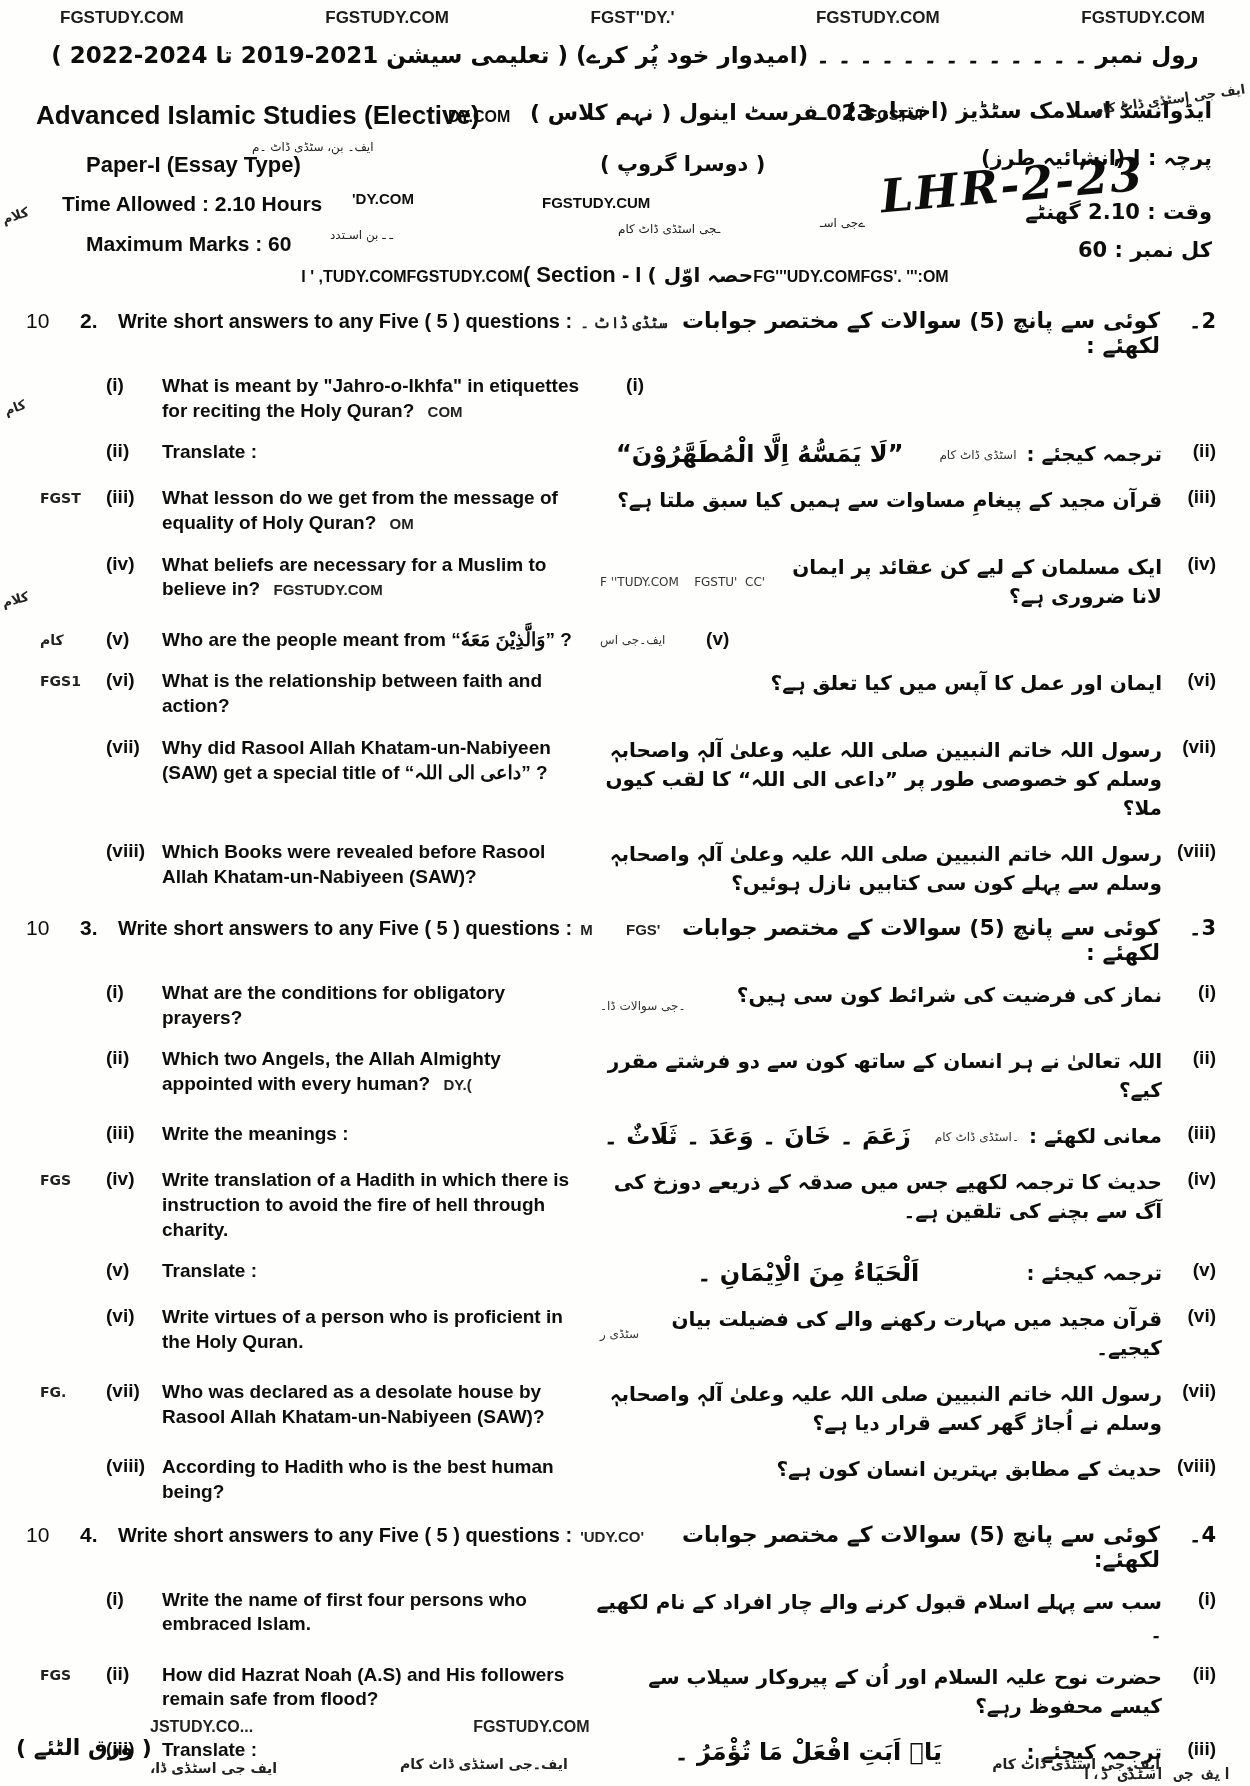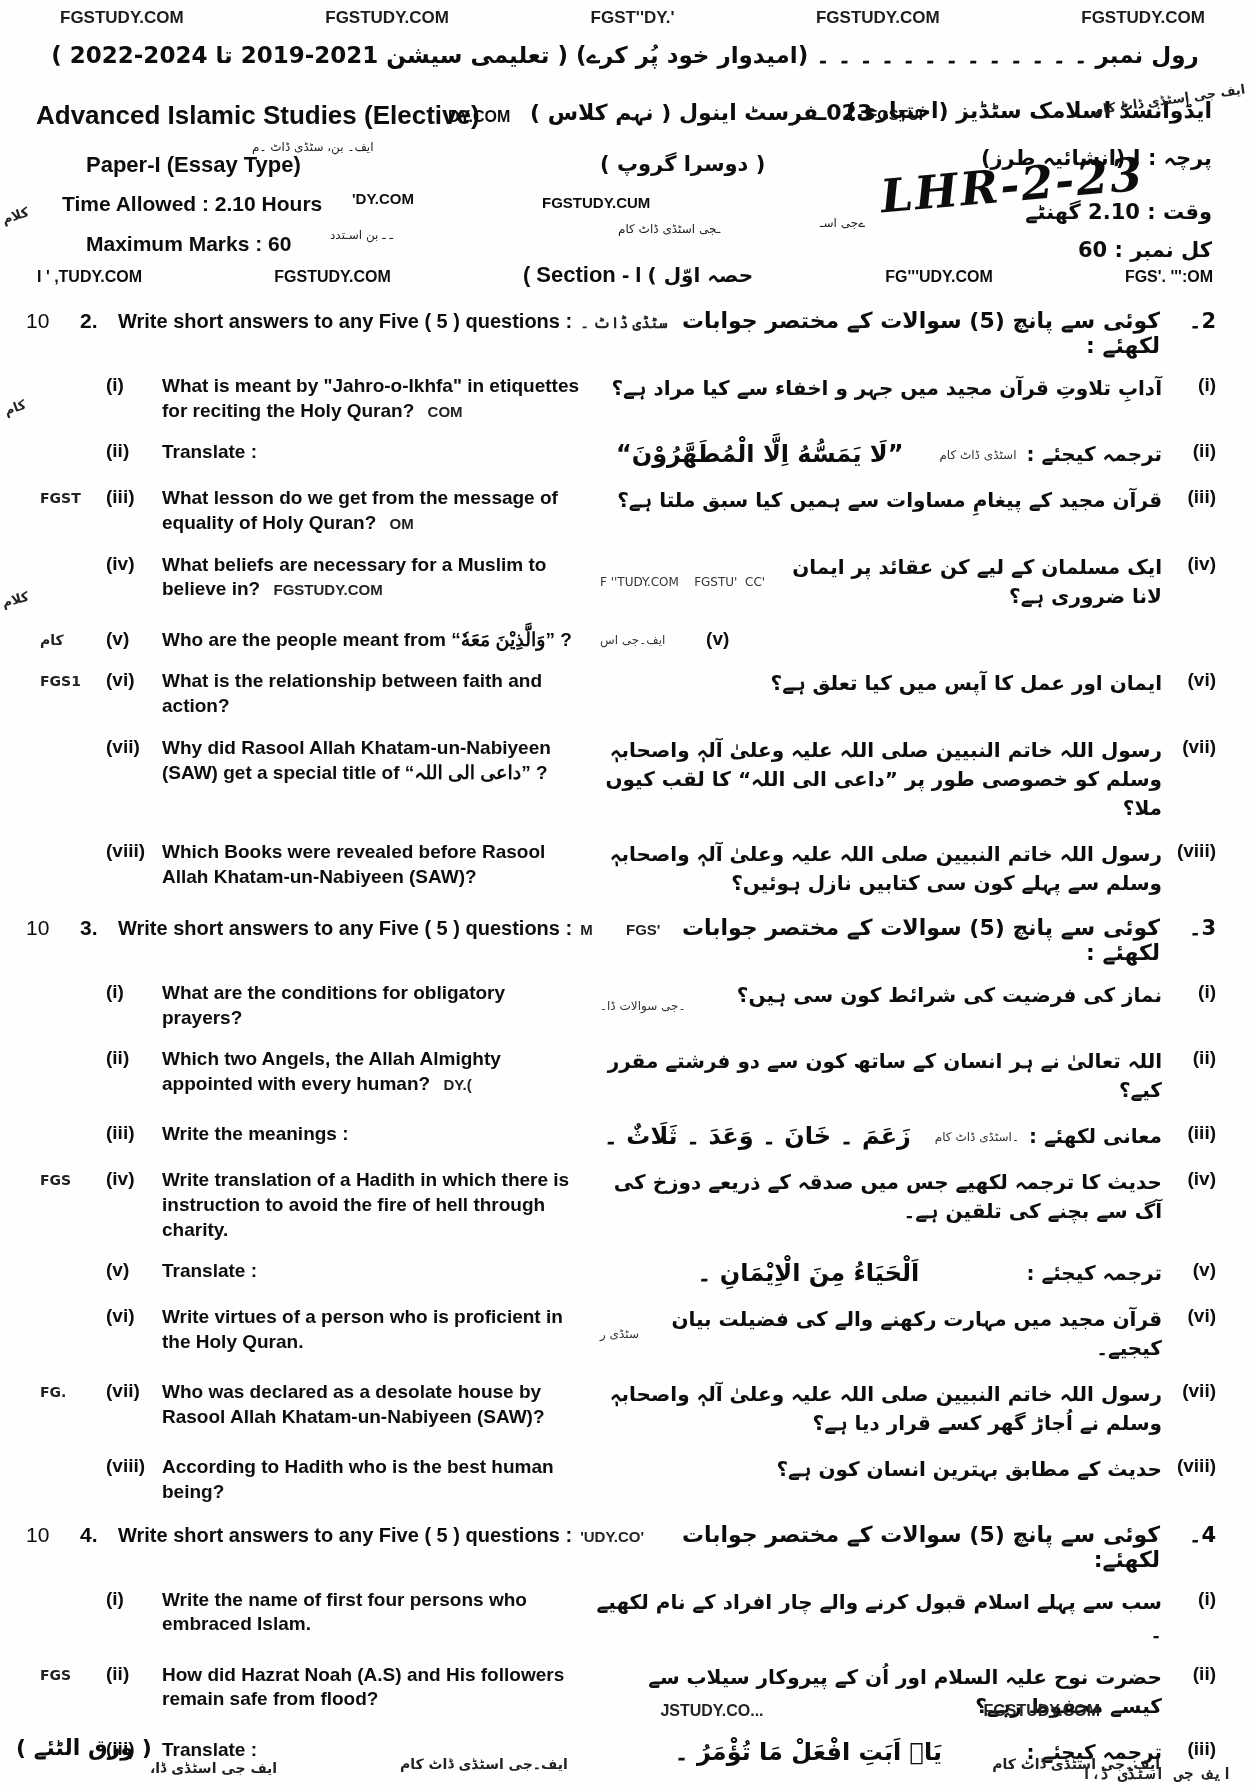--- a/index.html
+++ b/index.html
@@ -33,21 +33,21 @@
   .marks-frag{left:330px;top:228px;font-size:12px;direction:rtl;font-family:"DejaVu Sans",sans-serif;color:#222;}
   .marks-en{left:86px;top:232px;font-size:21px;font-weight:bold;}
   .marks-right{right:38px;top:238px;font-size:21px;font-weight:bold;direction:rtl;font-family:"DejaVu Sans",sans-serif;}
   
   .edge{position:absolute;font-size:13px;font-family:"DejaVu Sans",sans-serif;color:#222;font-weight:bold;}
   .edge-r1{right:4px;top:92px;transform:rotate(-8deg);direction:rtl;}
   .edge-l1{left:2px;top:208px;transform:rotate(-18deg);direction:rtl;}
   .edge-l2{left:4px;top:400px;transform:rotate(-20deg);direction:rtl;}
   .edge-l3{left:2px;top:592px;transform:rotate(-15deg);direction:rtl;}
   
-  .section-row{position:absolute;top:262px;left:0;right:0;display:flex;align-items:baseline;justify-content:space-between;padding:0 37px;}
+  .section-row{position:absolute;top:262px;left:0;right:0;display:flex;align-items:baseline;justify-content:center;padding:0 37px;}
   .section-row .wm{font-size:16px;font-weight:bold;}
   .s-center{font-size:22px;font-weight:bold;}
   .s-center .ur-part{font-family:"DejaVu Sans",sans-serif;font-size:20px;}
   
   .content{position:absolute;top:296px;left:0;right:0;}
   .q-head{display:flex;align-items:baseline;margin:12px 34px 16px 26px;}
   .q-marks{flex:0 0 54px;font-size:21px;font-weight:normal;}
   .q-no{flex:0 0 38px;font-size:21px;font-weight:bold;}
   .q-title-en{font-size:20px;font-weight:bold;white-space:nowrap;}
   .q-wm{flex:0 0 auto;}
@@ -58,21 +58,21 @@
   .i-en{flex:0 0 428px;font-size:19px;font-weight:bold;line-height:1.3;}
   .i-ar{flex:1 1 auto;text-align:center;direction:rtl;font-family:"DejaVu Sans",sans-serif;font-size:24px;font-weight:bold;padding:0 8px;}
   .i-ur{direction:rtl;text-align:right;font-size:20px;font-weight:bold;line-height:1.45;font-family:"DejaVu Sans",sans-serif;}
   .item:not(.has-ar) .i-ur{flex:1 1 auto;}
   .item.has-ar .i-ur{flex:0 1 auto;max-width:330px;}
   .i-no-ur{flex:0 0 54px;text-align:right;font-size:19px;font-weight:bold;}
   .m-frag{position:absolute;left:-66px;top:4px;font-size:14px;font-weight:bold;color:#222;font-family:"DejaVu Sans",sans-serif;}
   .wm-frag{font-size:15px;font-weight:bold;color:#222;padding:0 8px;white-space:pre;}
   .wm-ur{font-size:12px;color:#333;padding:0 10px;white-space:pre;font-family:"DejaVu Sans",sans-serif;align-self:center;}
   
-  .footer-wm-row{position:absolute;left:0;right:0;bottom:66px;display:flex;padding:0 150px;gap:220px;font-size:16px;font-weight:bold;color:#222;justify-content:flex-end;}
+  .footer-wm-row{position:absolute;left:0;right:0;bottom:50px;display:flex;padding:0 150px;gap:220px;font-size:16px;font-weight:bold;color:#222;}
   .turn-page{position:absolute;left:16px;bottom:26px;font-size:22px;font-weight:bold;direction:rtl;font-family:"DejaVu Sans",sans-serif;}
   .f-ur{position:absolute;bottom:10px;font-size:14px;font-weight:bold;direction:rtl;font-family:"DejaVu Sans",sans-serif;color:#222;}
   .f1{left:150px;}
   .f2{left:400px;bottom:14px;}
   .f3{right:90px;bottom:14px;}
   .f4{right:18px;bottom:2px;font-size:16px;font-family:Liberation Mono, monospace;}
 </style>
 </head>
 <body>
 
@@ -132,21 +132,20 @@
     <span class="wm-frag q-wm">سٹڈی ڈاٹ ۔</span>
     <span class="q-title-ur" dir="rtl">کوئی سے پانچ (5) سوالات کے مختصر جوابات لکھئے :</span>
     <span class="q-no-ur" dir="rtl">2۔</span>
   </div>
 
   <div class="item">
 
     <span class="i-no">(i)</span>
     <span class="i-en"><span class="en-text">What is meant by "Jahro-o-Ikhfa" in etiquettes for reciting the  Holy  Quran?</span> <span class="wm-frag">COM</span></span>
 
-    <span class="i-ur">آدابِ تلاوتِ قرآن مجید میں جہر و اخفاء سے کیا مراد ہے؟</span>
     <span class="i-no-ur" dir="rtl">(i)</span>
   </div>
 
   <div class="item has-ar">
 
     <span class="i-no">(ii)</span>
     <span class="i-en"><span class="en-text">Translate :</span> </span>
     <span class="i-ar">”لَا يَمَسُّهُ اِلَّا الْمُطَهَّرُوْنَ“</span>
     <span class="wm-ur">اسٹڈی ڈاٹ کام</span>
     <span class="i-ur">ترجمہ  کیجئے  :</span>

